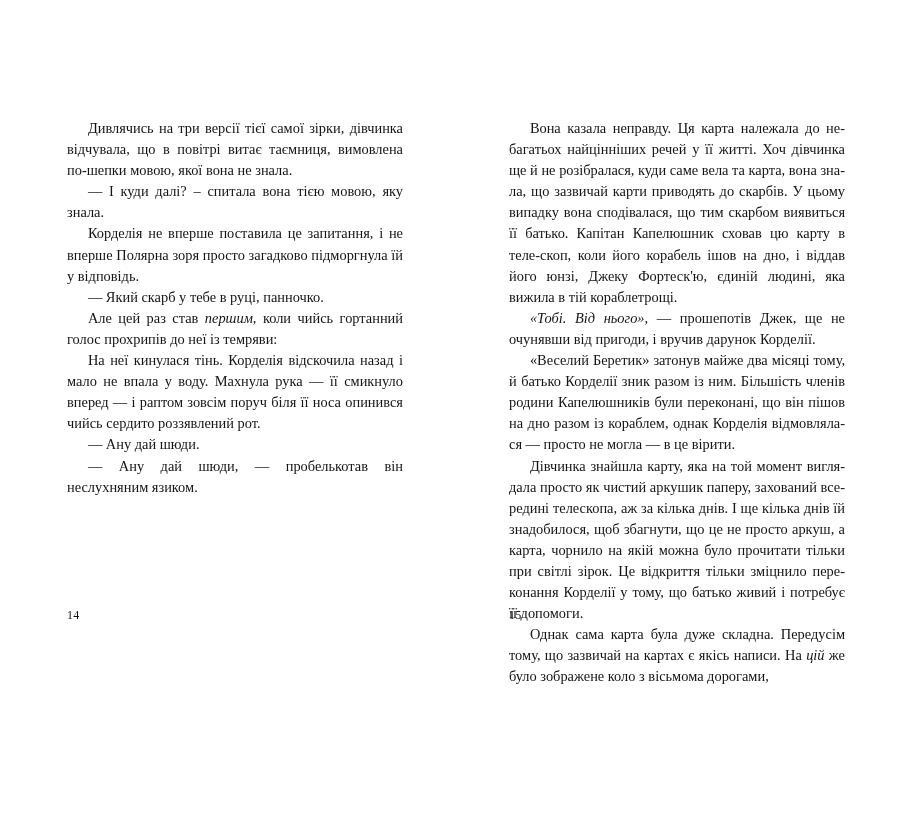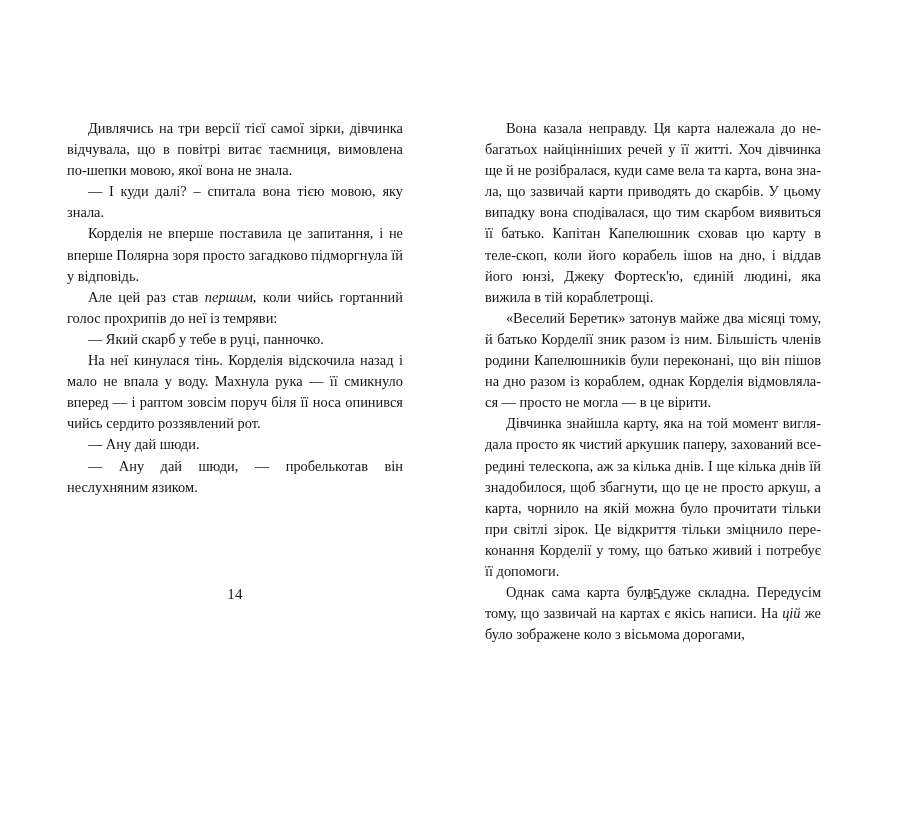--- a/index.html
+++ b/index.html
@@ -24,65 +24,66 @@
     padding: 118px 52px 0 52px;
   }
   .page {
     width: 336px;
     box-sizing: border-box;
     position: relative;
     display: flex;
     flex-direction: column;
   }
   .page-left { margin-left: 15px; }
-  .page-right { margin-right: 27px; }
+  .page-right { margin-right: 3px; }
 
   .page-body {
     font-size: 14.4px;
     line-height: 1.465;
     text-align: justify;
     text-justify: inter-word;
     hyphens: manual;
   }
   .page-body p {
     margin: 0;
     text-indent: 1.45em;
   }
   .page-number {
     position: absolute;
-    top: 468px;
+    top: 490px;
     width: 100%;
-    text-align: center;
-    font-size: 15px;
+    text-align: left;
+    font-size: 12px;
     letter-spacing: 0.2px;
   }
   em { font-style: italic; }
 </style>
 </head>
 <body>
 
 <div class="book-spread">
 
   <div class="page page-left">
     <div class="page-body">
       <p>Дивлячись на три версії тієї самої зірки, дівчинка відчувала, що в повітрі витає таємниця, вимовлена по-шепки мовою, якої вона не знала.</p>
       <p>— І куди далі? – спитала вона тією мовою, яку знала.</p>
       <p>Корделія не вперше поставила це запитання, і не вперше Полярна зоря просто загадково підморгнула їй у відповідь.</p>
+      <p>— Який скарб у тебе в руці, панночко.</p>
       <p>Але цей раз став <em>першим</em>, коли чийсь гортанний го­лос прохрипів до неї із темряви:</p>
-      <p>— Який скарб у тебе в руці, панночко.</p>
       <p>На неї кинулася тінь. Корделія відскочила назад і мало не впала у воду. Махнула рука — її смикнуло вперед — і раптом зовсім поруч біля її носа опинився чийсь сердито роззявлений рот.</p>
       <p>— Ану дай шюди.</p>
       <p>— Ану дай шюди, — пробелькотав він неслухняним язиком.</p>
     </div>
     <div class="page-number">14</div>
   </div>
 
   <div class="page page-right">
     <div class="page-body">
       <p>Вона казала неправду. Ця карта належала до не-багатьох найцінніших речей у її житті. Хоч дівчинка ще й не розібралася, куди саме вела та карта, вона зна-ла, що зазвичай карти приводять до скарбів. У цьому випадку вона сподівалася, що тим скарбом виявиться її батько. Капітан Капелюшник сховав цю карту в теле-скоп, коли його корабель ішов на дно, і віддав його юнзі, Джеку Фортеск'ю, єдиній людині, яка вижила в тій кораблетрощі.</p>
+      <p><em>«Тобі. Від нього»</em>, — прошепотів Джек, ще не очуняв­ши від пригоди, і вручив дарунок Корделії.</p>
       <p>«Веселий Беретик» затонув майже два місяці тому, й батько Корделії зник разом із ним. Більшість членів родини Капелюшників були переконані, що він пішов на дно разом із кораблем, однак Корделія відмовляла-ся — просто не могла — в це вірити.</p>
       <p>Дівчинка знайшла карту, яка на той момент вигля-дала просто як чистий аркушик паперу, захований все-редині телескопа, аж за кілька днів. І ще кілька днів їй знадобилося, щоб збагнути, що це не просто аркуш, а карта, чорнило на якій можна було прочитати тільки при світлі зірок. Це відкриття тільки зміцнило пере-конання Корделії у тому, що батько живий і потребує її допомоги.</p>
       <p>Однак сама карта була дуже складна. Переду­сім тому, що зазвичай на картах є якісь написи. На <em>цій</em> же було зображене коло з вісьмома дорогами,</p>
     </div>
     <div class="page-number">15</div>
   </div>
 
 </div>
 
 </body></html>

